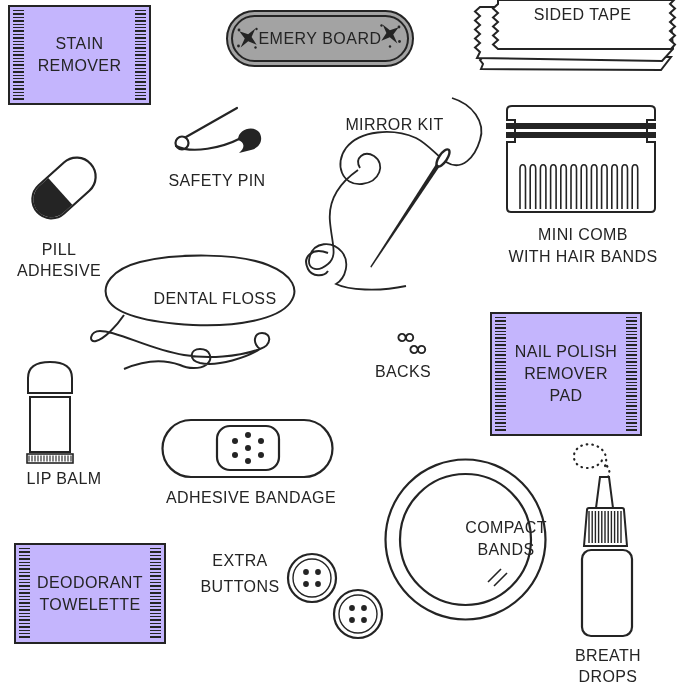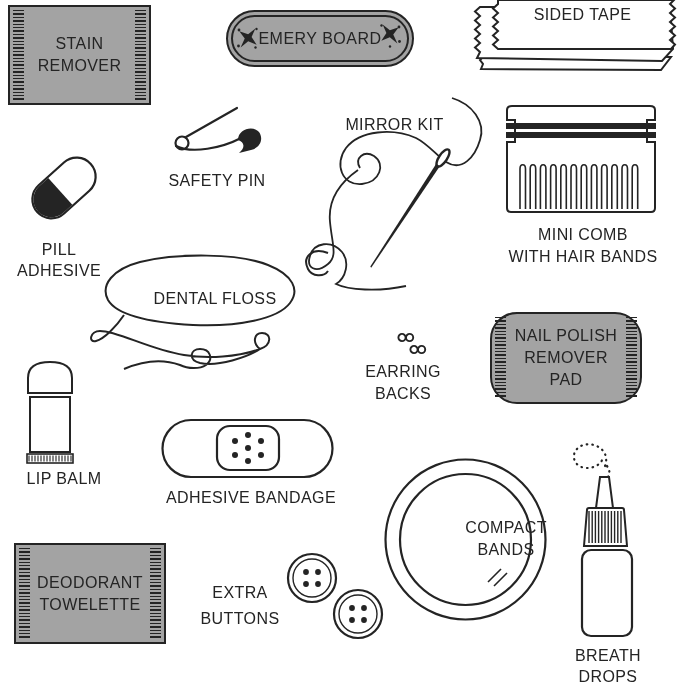--- a/index.html
+++ b/index.html
@@ -6,21 +6,21 @@
   .canvas{
     position:relative;width:679px;height:683px;background:#ffffff;overflow:hidden;
     font-family:"Liberation Sans","DejaVu Sans",sans-serif;color:#242424;
   }
   .canvas svg{position:absolute;overflow:visible;display:block;}
   .label{
     position:absolute;text-align:center;font-size:16px;line-height:21px;
     letter-spacing:.4px;font-weight:500;color:#242424;white-space:nowrap;
   }
   .packet{
-    position:absolute;border:2px solid #242424;background:#a3a3a3;
+    position:absolute;border:2px solid #242424;background:#c4b5fd;
     display:flex;flex-direction:column;align-items:center;justify-content:center;
     text-align:center;box-sizing:border-box;
   }
   .hatch{
     position:absolute;top:3px;bottom:3px;width:11px;
     background:repeating-linear-gradient(to bottom,#242424 0 1.3px,transparent 1.3px 3.4px);
   }
   .hatch.left{left:3px}
   .hatch.right{right:3px}
   .packet .pline{position:relative;font-size:16px;line-height:22px;letter-spacing:.4px;font-weight:500;}
@@ -137,25 +137,24 @@
     <g transform="translate(5,2)">
       <circle cx="4" cy="6.5" r="3.6" fill="none" stroke="#242424" stroke-width="1.9"></circle>
       <circle cx="11.6" cy="6.5" r="3.6" fill="none" stroke="#242424" stroke-width="1.9"></circle>
     </g>
     <g transform="translate(17,14)">
       <circle cx="4" cy="6.5" r="3.6" fill="none" stroke="#242424" stroke-width="1.9"></circle>
       <circle cx="11.6" cy="6.5" r="3.6" fill="none" stroke="#242424" stroke-width="1.9"></circle>
     </g>
   </svg>
   <div class="label" style="left:347px;top:361px;width:112px;line-height:22px;">
-    <div>EARRING</div>
     <div>BACKS</div>
   </div>
 
-  <div class="packet" style="left:490px;top:312px;width:152px;height:92px;border-radius:27px;">
+  <div class="packet" style="left:490px;top:312px;width:152px;height:124px;">
     <div class="hatch left"></div>
     <div class="hatch right"></div>
     <div class="pline">NAIL POLISH</div>
     <div class="pline">REMOVER</div>
     <div class="pline">PAD</div>
   </div>
 
   <svg style="left:20px;top:358px;" width="64" height="108" viewBox="0 0 64 108">
     <path d="M8,35 L8,20 Q8,4 30,4 Q52,4 52,20 L52,35 Z" fill="#fff" stroke="#242424" stroke-width="2"></path>
     <rect x="10" y="39" width="40" height="55" fill="#fff" stroke="#242424" stroke-width="2"></rect>
@@ -202,21 +201,21 @@
       <circle cx="37" cy="25" r="2.9" fill="#242424"></circle>
     <circle cx="25" cy="37" r="2.9" fill="#242424"></circle>
       <circle cx="37" cy="37" r="2.9" fill="#242424"></circle>
     <circle cx="77" cy="67" r="24" fill="#fff" stroke="#242424" stroke-width="2.2"></circle>
     <circle cx="77" cy="67" r="19" fill="none" stroke="#242424" stroke-width="1.4"></circle>
     <circle cx="71" cy="61" r="2.9" fill="#242424"></circle>
       <circle cx="83" cy="61" r="2.9" fill="#242424"></circle>
     <circle cx="71" cy="73" r="2.9" fill="#242424"></circle>
       <circle cx="83" cy="73" r="2.9" fill="#242424"></circle>
   </svg>
-  <div class="label" style="left:184px;top:580px;width:112px;line-height:26px;">
+  <div class="label" style="left:184px;top:548px;width:112px;line-height:26px;">
     <div>EXTRA</div>
     <div>BUTTONS</div>
   </div>
 
   <svg style="left:563px;top:438px;" width="84" height="206" viewBox="0 0 84 206">
     <path d="M42,28 C48,12 30,2 18,8 C6,14 10,30 24,30 C32,30 38,26 40,20" fill="none" stroke="#242424" stroke-width="2.2" stroke-linecap="round" stroke-dasharray="0.6 5"></path>
     <path d="M44,28 C47,32 47,36 45,39" fill="none" stroke="#242424" stroke-width="2.2" stroke-linecap="round" stroke-dasharray="0.6 5"></path>
     <path d="M33,70 L37,39 L46,39 L50,70 Z" fill="#fff" stroke="#242424" stroke-width="2"></path>
     <path d="M24,72 Q24,70 26,70 L59,70 Q61,70 61,72 L64,108 L21,108 Z" fill="#fff" stroke="#242424" stroke-width="2"></path>
     <path stroke="#242424" stroke-width="1.4" d="M26,73 V105 M29.2,73 V105 M32.4,73 V105 M35.6,73 V105 M38.8,73 V105 M42,73 V105 M45.2,73 V105 M48.4,73 V105 M51.6,73 V105 M54.8,73 V105 M58,73 V105"></path>

